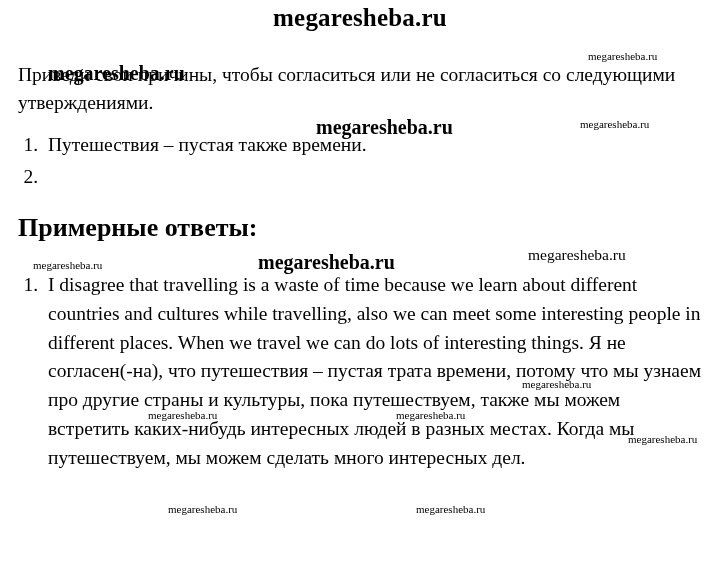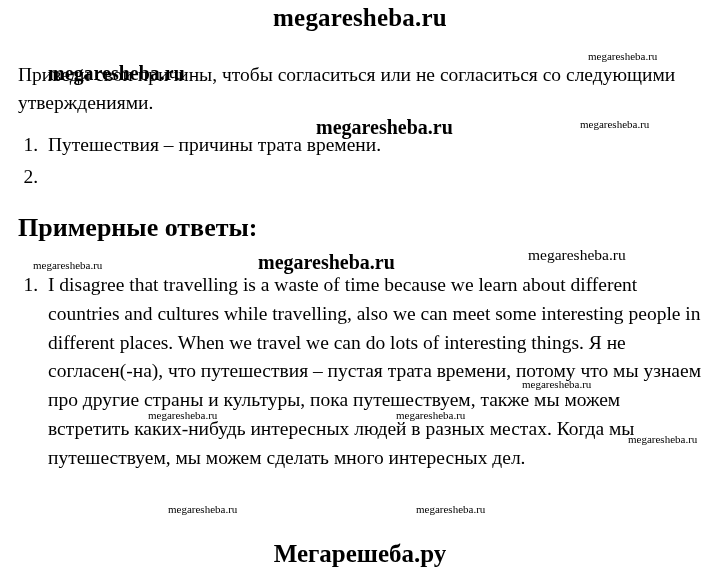--- a/index.html
+++ b/index.html
@@ -127,39 +127,38 @@
   <div class="site-title-top">megaresheba.ru</div>
 
   <div class="content">
 
 
     <p class="intro">Приведи свои причины, чтобы согласиться или не согласиться со следующими утверждениями.</p>
 
     <ul class="task-list">
       <li>
         <span class="num">1.</span>
-        <span class="body">Путешествия – причины трата времени.</span>
+        <span class="body">Путешествия – пустая также времени.</span>
       </li>
       <li>
         <span class="num">2.</span>
       </li>
     </ul>
 
     <div class="answers-heading">Примерные ответы:</div>
 
     <ul class="answers-list">
       <li>
         <span class="num">1.</span>
         <span class="body">I disagree that travelling is a waste of time because we learn about different countries and cultures while travelling, also we can meet some interesting people in different places. When we travel we can do lots of interesting things. Я не согласен(-на), что путешествия – пустая трата времени, потому что мы узнаем про другие страны и культуры, пока путешествуем, также мы можем встретить каких-нибудь интересных людей в разных местах. Когда мы путешествуем, мы можем сделать много интересных дел.</span>
       </li>
     </ul>
 
   </div>
 
-  <div class="site-title-bottom">Мегарешеба.ру</div>
 
   <div id="watermark-layer">
       <div class="wm wm-small" style="left: 588px; top: 50px;">megaresheba.ru</div>
       <div class="wm wm-title" style="left: 48px; top: 62px;">megaresheba.ru</div>
       <div class="wm wm-big" style="left: 316px; top: 116px;">megaresheba.ru</div>
       <div class="wm wm-small" style="left: 580px; top: 118px;">megaresheba.ru</div>
       <div class="wm wm-med" style="left: 528px; top: 246px;">megaresheba.ru</div>
       <div class="wm wm-big" style="left: 258px; top: 251px;">megaresheba.ru</div>
       <div class="wm wm-small" style="left: 33px; top: 259px;">megaresheba.ru</div>
       <div class="wm wm-small" style="left: 522px; top: 378px;">megaresheba.ru</div>

